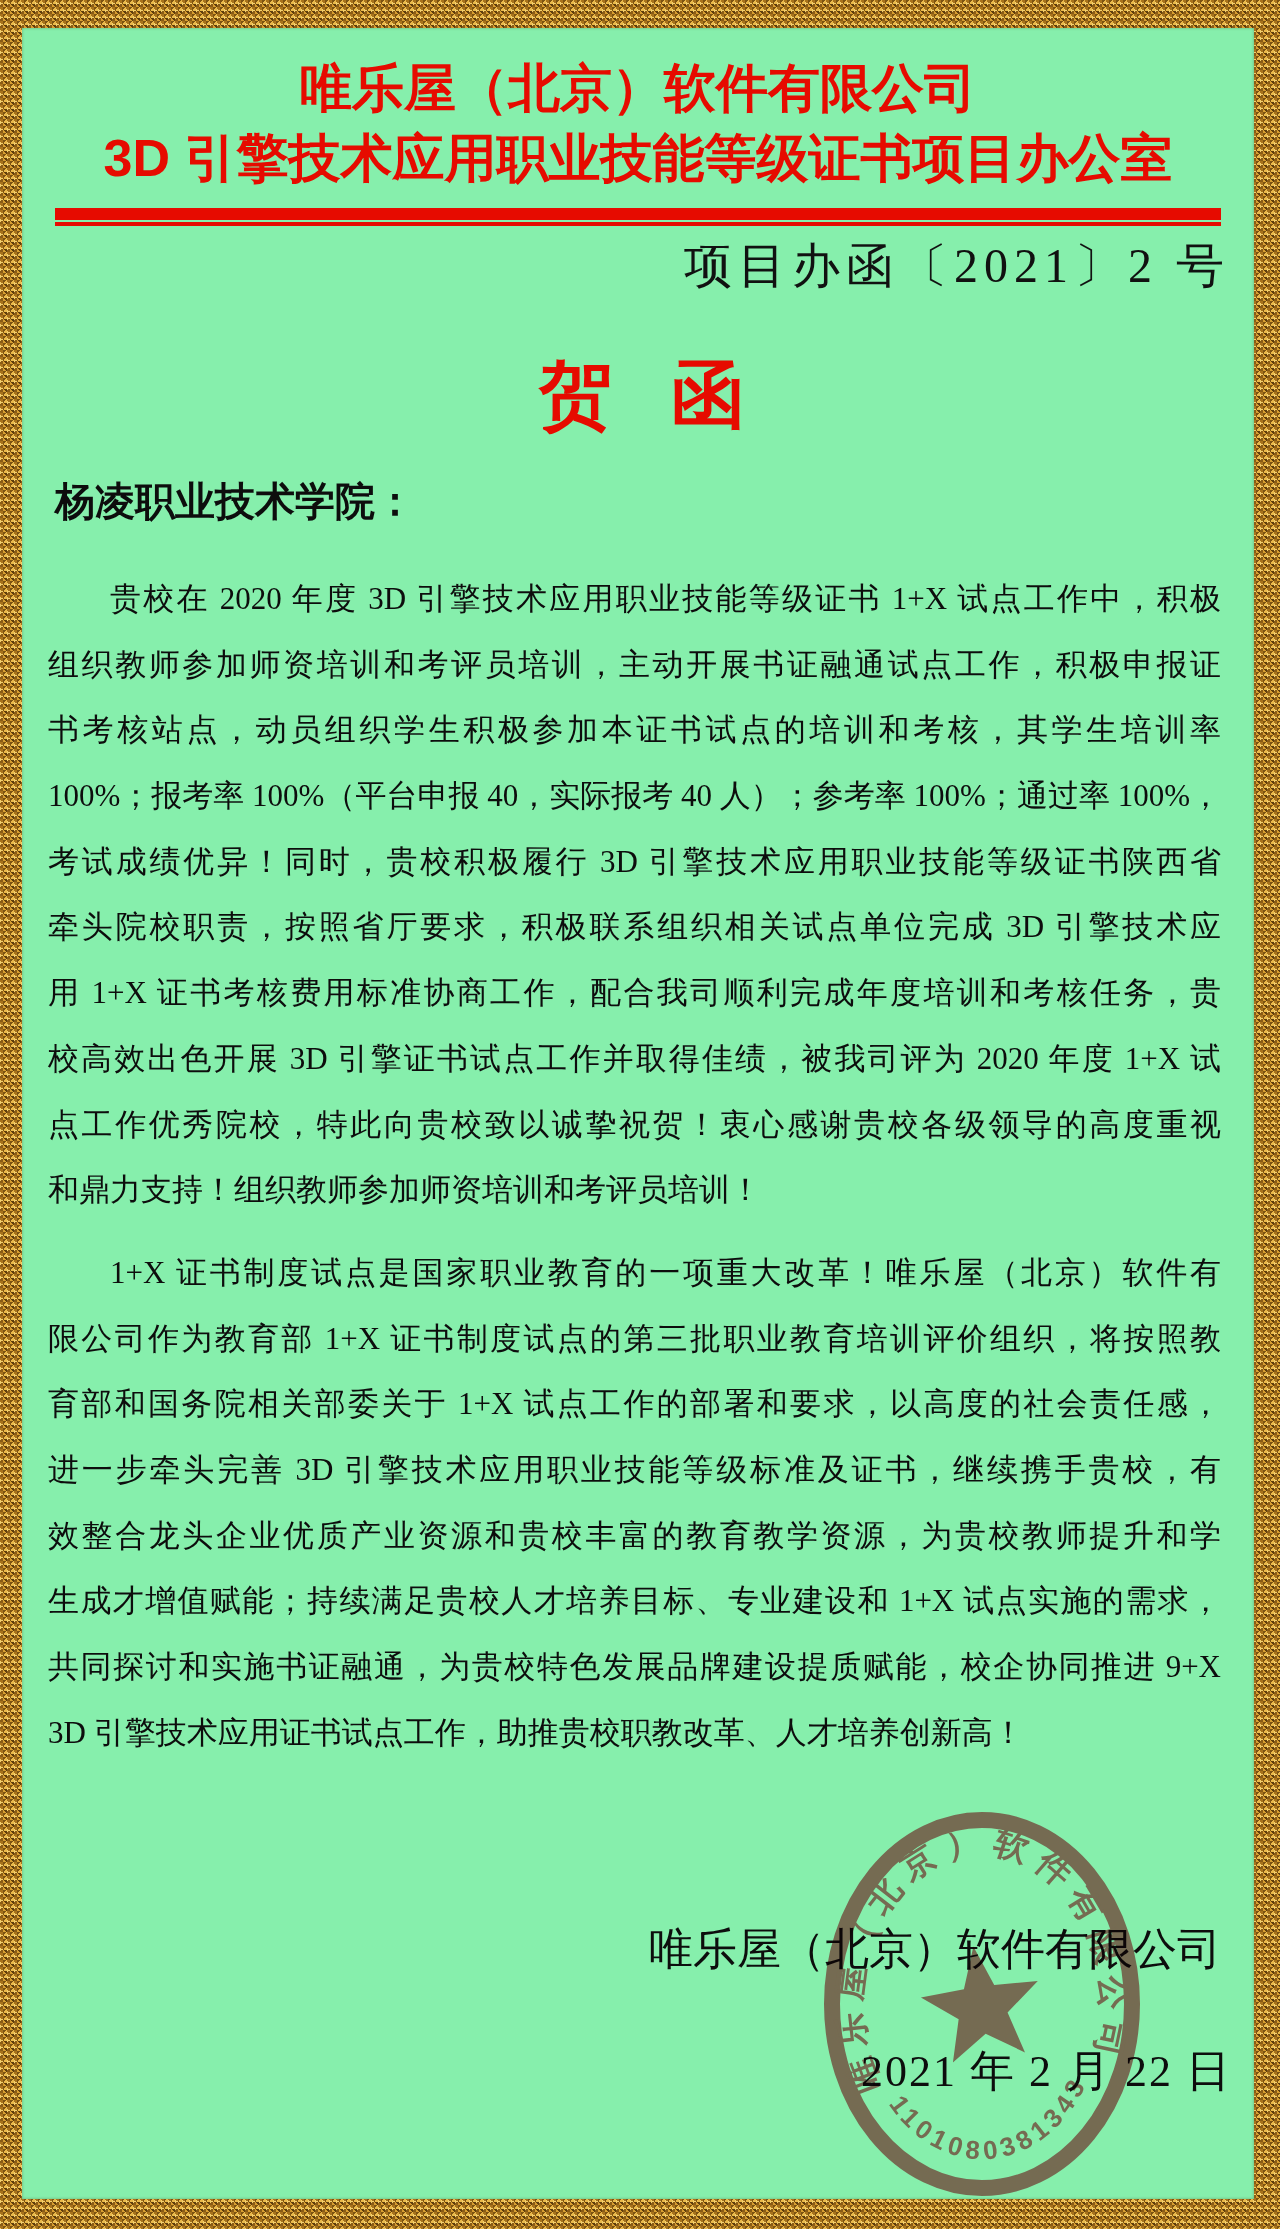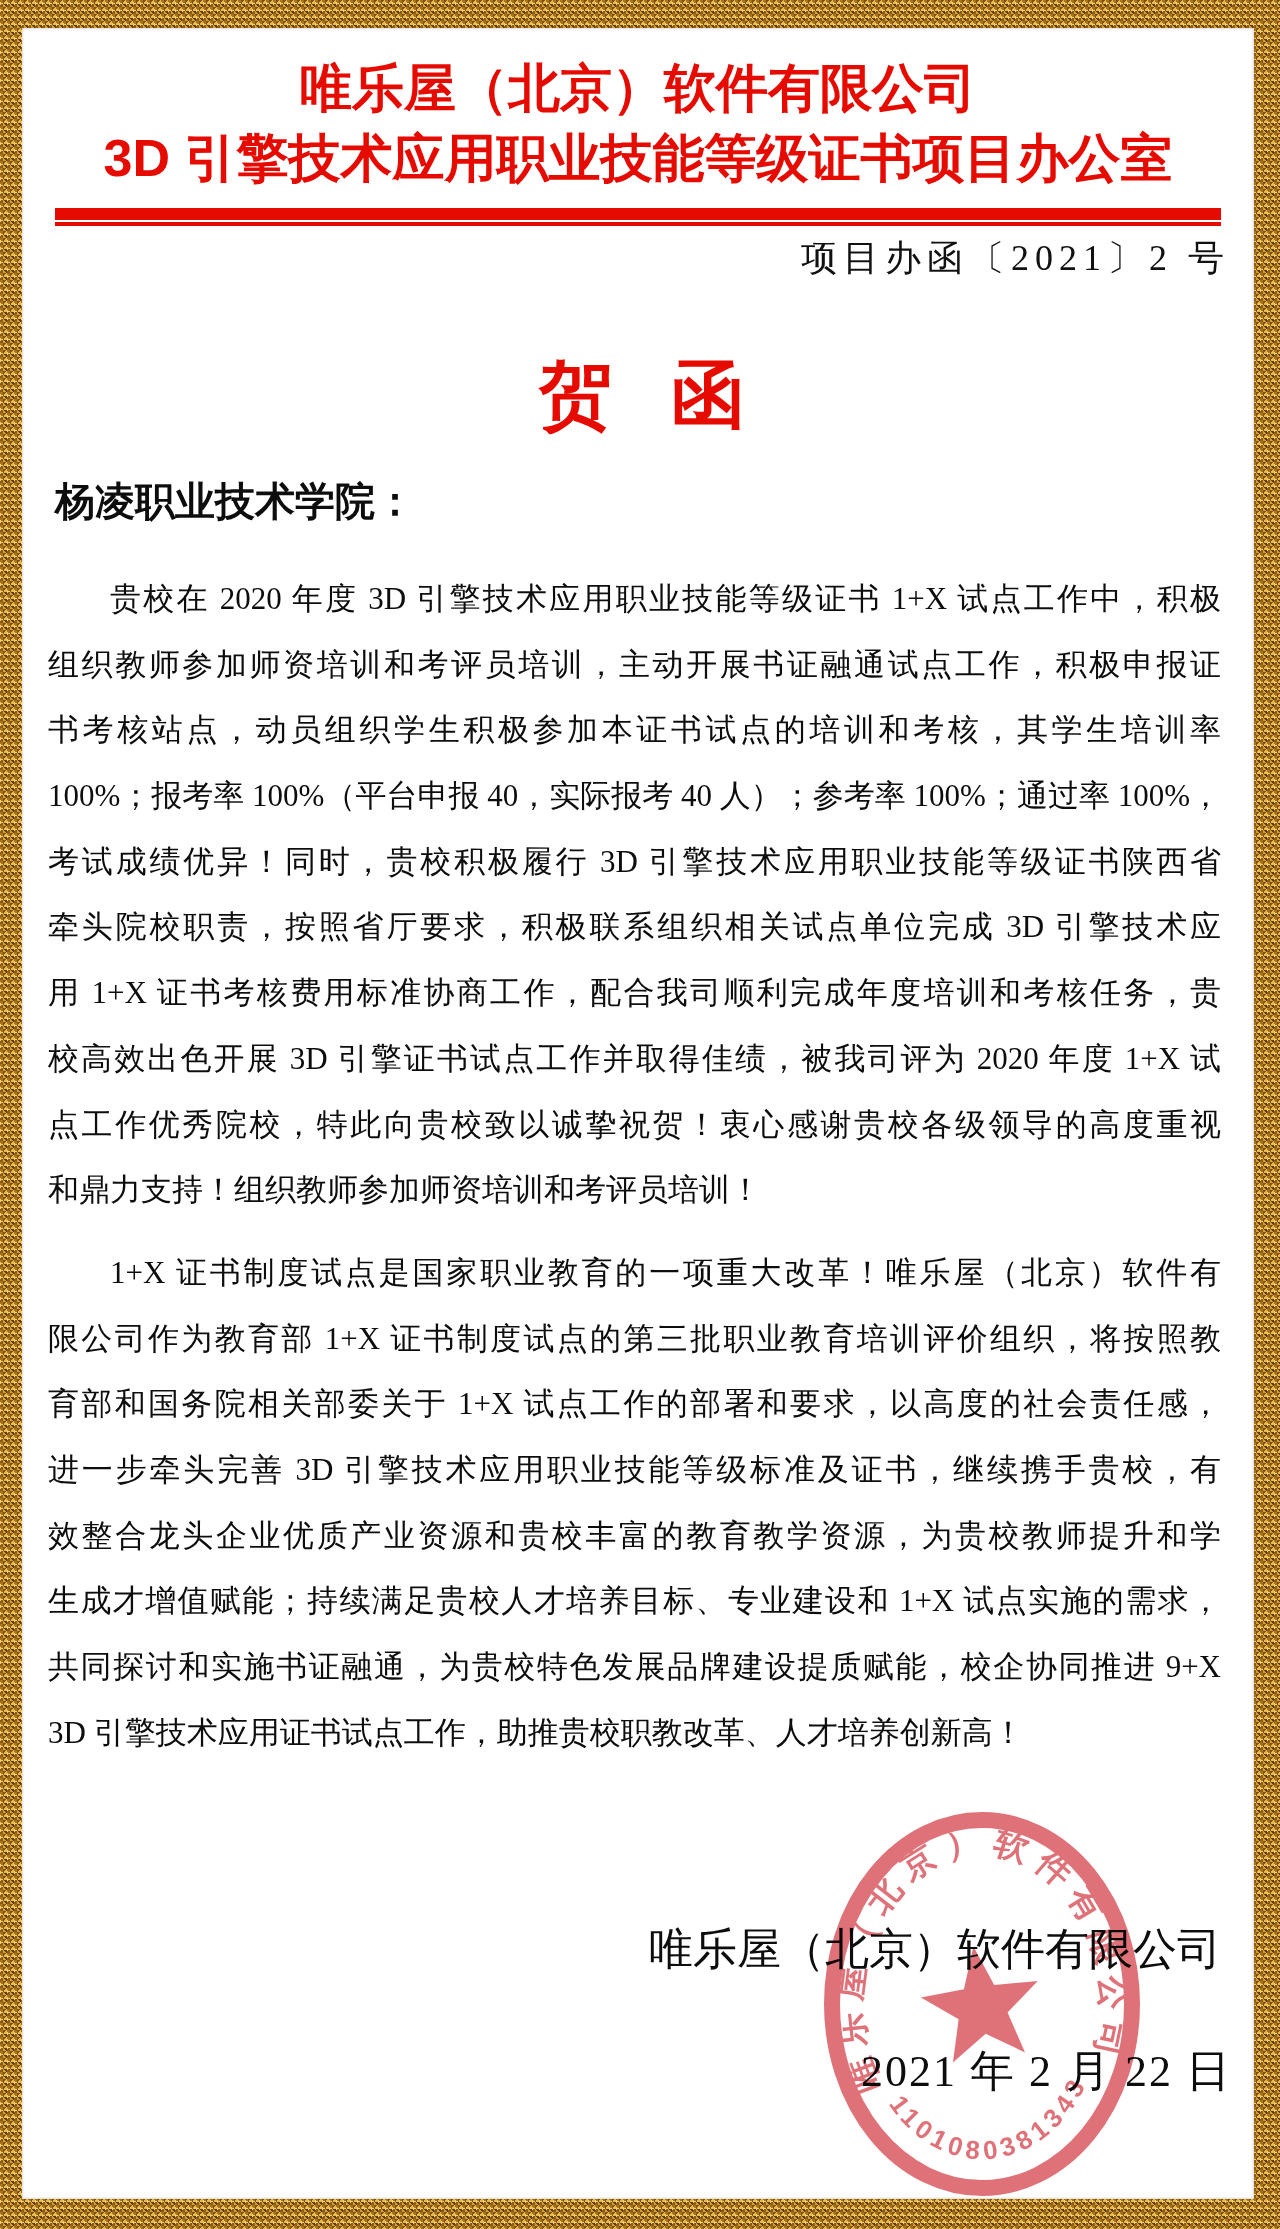--- a/index.html
+++ b/index.html
@@ -13,38 +13,38 @@
     position:absolute;inset:0;
     background-color:#c18a25;
     background-image:
       repeating-conic-gradient(#7c5312 0% 12%, #eab94b 12% 26%, #5e3d0c 26% 38%, #d89e31 38% 55%, #8a5c16 55% 68%, #f3d06e 68% 82%, #a8731c 82% 100%),
       repeating-conic-gradient(from 37deg, #6b470f 0% 18%, #e0a938 18% 41%, #92621a 41% 63%, #f0c65c 63% 84%, #7c5312 84% 100%),
       repeating-linear-gradient(48deg, rgba(255,230,140,.35) 0 2px, rgba(90,58,10,.28) 2px 4px, transparent 4px 7px);
     background-size:7px 7px, 11px 11px, 23px 23px;
   }
   .paper{
     position:absolute;left:22px;top:28px;right:26px;bottom:30px;
-    background:#ffffff;
+    background:#86efac;
     box-shadow:inset 0 0 3px rgba(60,40,5,.35);
   }
   .abs{position:absolute;}
   .center{left:0;right:0;text-align:center;}
   .red{color:#e60b00;}
   .hdr{
     font-family:"Liberation Sans","DejaVu Sans",sans-serif;
     font-weight:700;font-size:52px;line-height:1.18;white-space:nowrap;
   }
   .h1{top:30px;}
   .h2{top:100px;}
   .rule{top:180px;left:33px;right:33px;height:12px;background:#e60b00;}
   .rule::after{
     content:"";position:absolute;left:0;right:0;top:14px;height:4px;background:#e60b00;
   }
   .docnum{
-    top:206px;right:24px;font-size:36px;letter-spacing:6px;color:#111;
+    top:206px;right:24px;font-size:48px;letter-spacing:6px;color:#111;
     white-space:nowrap;
   }
   .title{
     top:318px;font-size:74px;font-weight:700;letter-spacing:-8px;white-space:nowrap;
   }
   .salutation{
     top:446px;left:33px;
     font-family:"Liberation Sans","DejaVu Sans",sans-serif;
     font-weight:700;font-size:40px;color:#0d0d0d;white-space:nowrap;
   }

